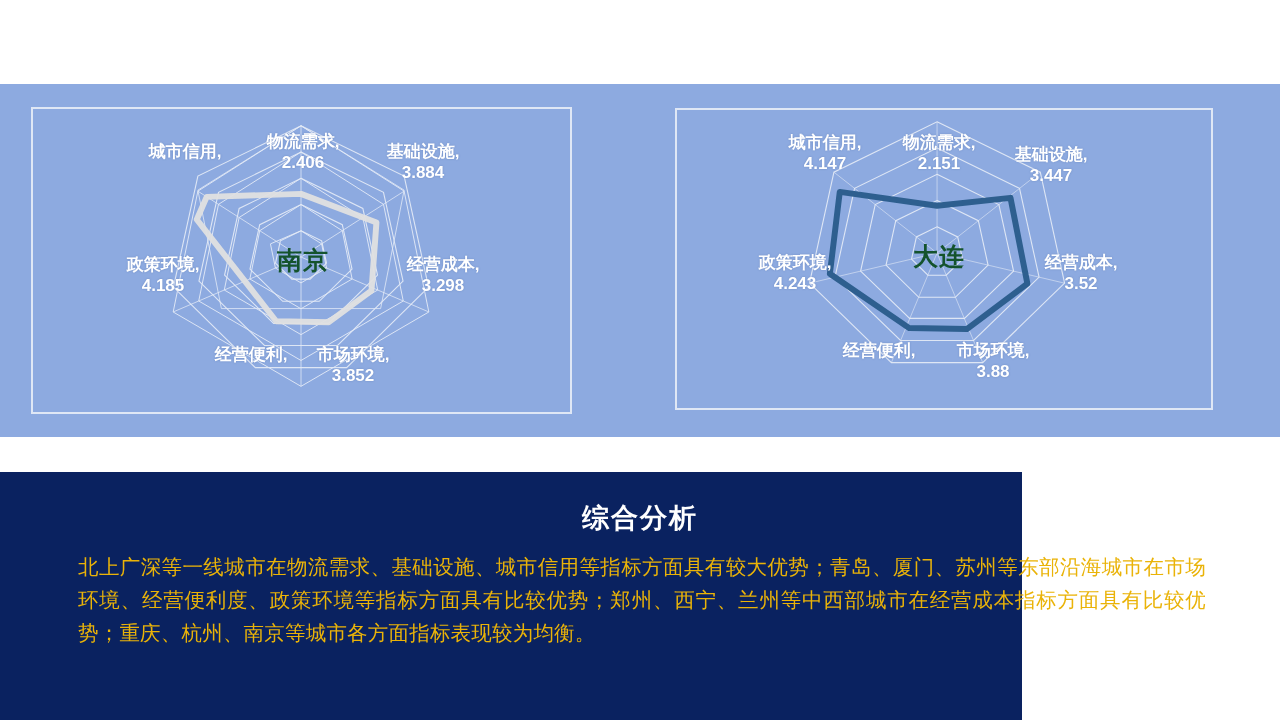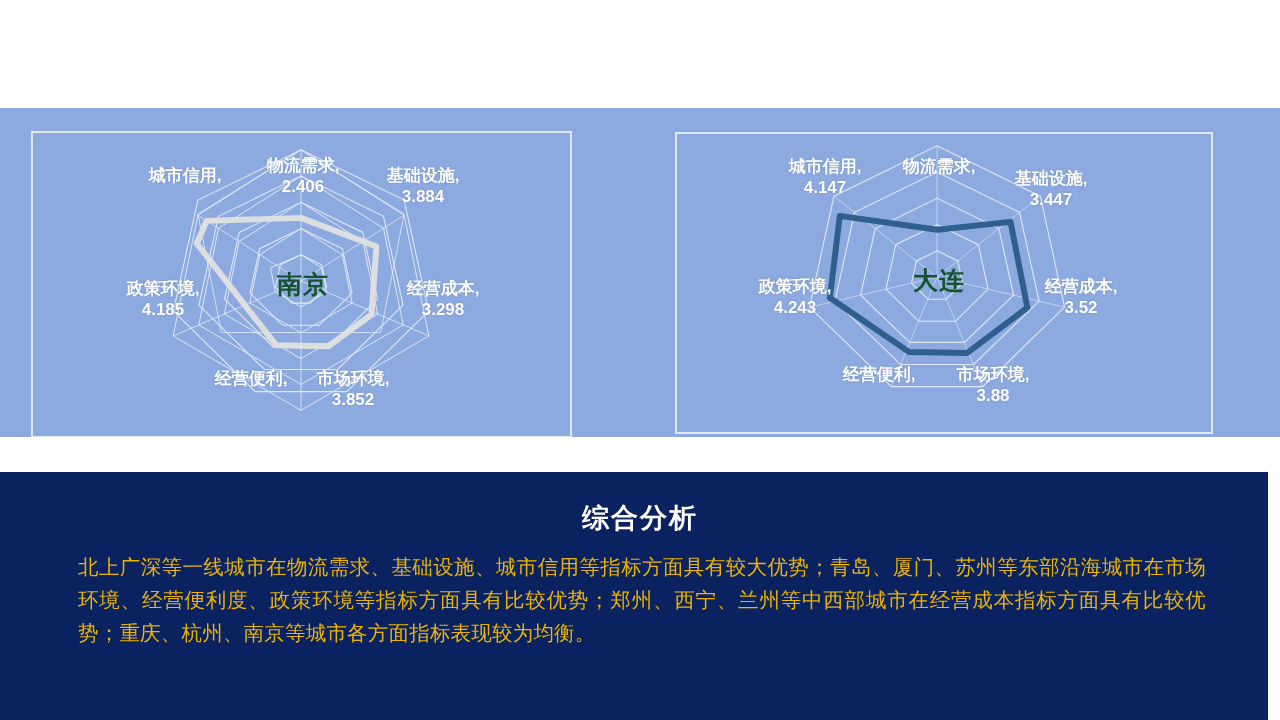--- a/index.html
+++ b/index.html
@@ -8,21 +8,20 @@
     background:#ffffff;
     font-family:"Liberation Sans","DejaVu Sans",sans-serif;
     overflow:hidden;
     position:relative;
   }
 
   
   #charts-band{
     position:absolute;left:0;top:84px;width:1280px;height:353px;
     background:#8daae0;
-    margin-top:24px;
   }
 
   .chart-panel{
     position:absolute;
     border:2px solid #dfe7f5;
     box-sizing:border-box;
   }
   #panel-nanjing{left:31px;top:23px;width:541px;height:307px;}
   #panel-dalian{left:675px;top:24px;width:538px;height:302px;}
 
@@ -51,21 +50,21 @@
     letter-spacing:1px;
   }
 
   
   #white-gap{
     position:absolute;left:0;top:437px;width:1280px;height:35px;background:#ffffff;
   }
 
   
   #analysis-band{
-    position:absolute;left:0;top:472px;width:1268px;height:248px;
+    position:absolute;left:0;top:472px;width:1022px;height:248px;
     background:#0a2260;
   }
   #analysis-title{
     position:absolute;left:0;top:28px;width:1280px;
     text-align:center;
     color:#ffffff;
     font-weight:bold;
     font-size:27px;
     letter-spacing:2px;
   }
@@ -177,20 +176,21 @@
         <line x1="262" y1="145" x2="216" y2="256"></line>
         <line x1="262" y1="145" x2="133.5" y2="175.5"></line>
         <line x1="262" y1="145" x2="158.1" y2="63"></line>
       </g>
 
       <polygon points="262,97 336,89 353,176 292,222 234,221 154,166 164,83" fill="none" stroke="#2e5f8f" stroke-width="6" stroke-linejoin="round"></polygon>
     </svg>
 
     <div class="axis-label" style="left:172px;top:22px;width:180px;">
       <span>物流需求,</span>
+      <span class="val">2.151</span>
     </div>
 
     <div class="axis-label" style="left:284px;top:34px;width:180px;">
       <span>基础设施,</span>
       <span class="val">3.447</span>
     </div>
 
     <div class="axis-label" style="left:314px;top:142px;width:180px;">
       <span>经营成本,</span>
       <span class="val">3.52</span>

